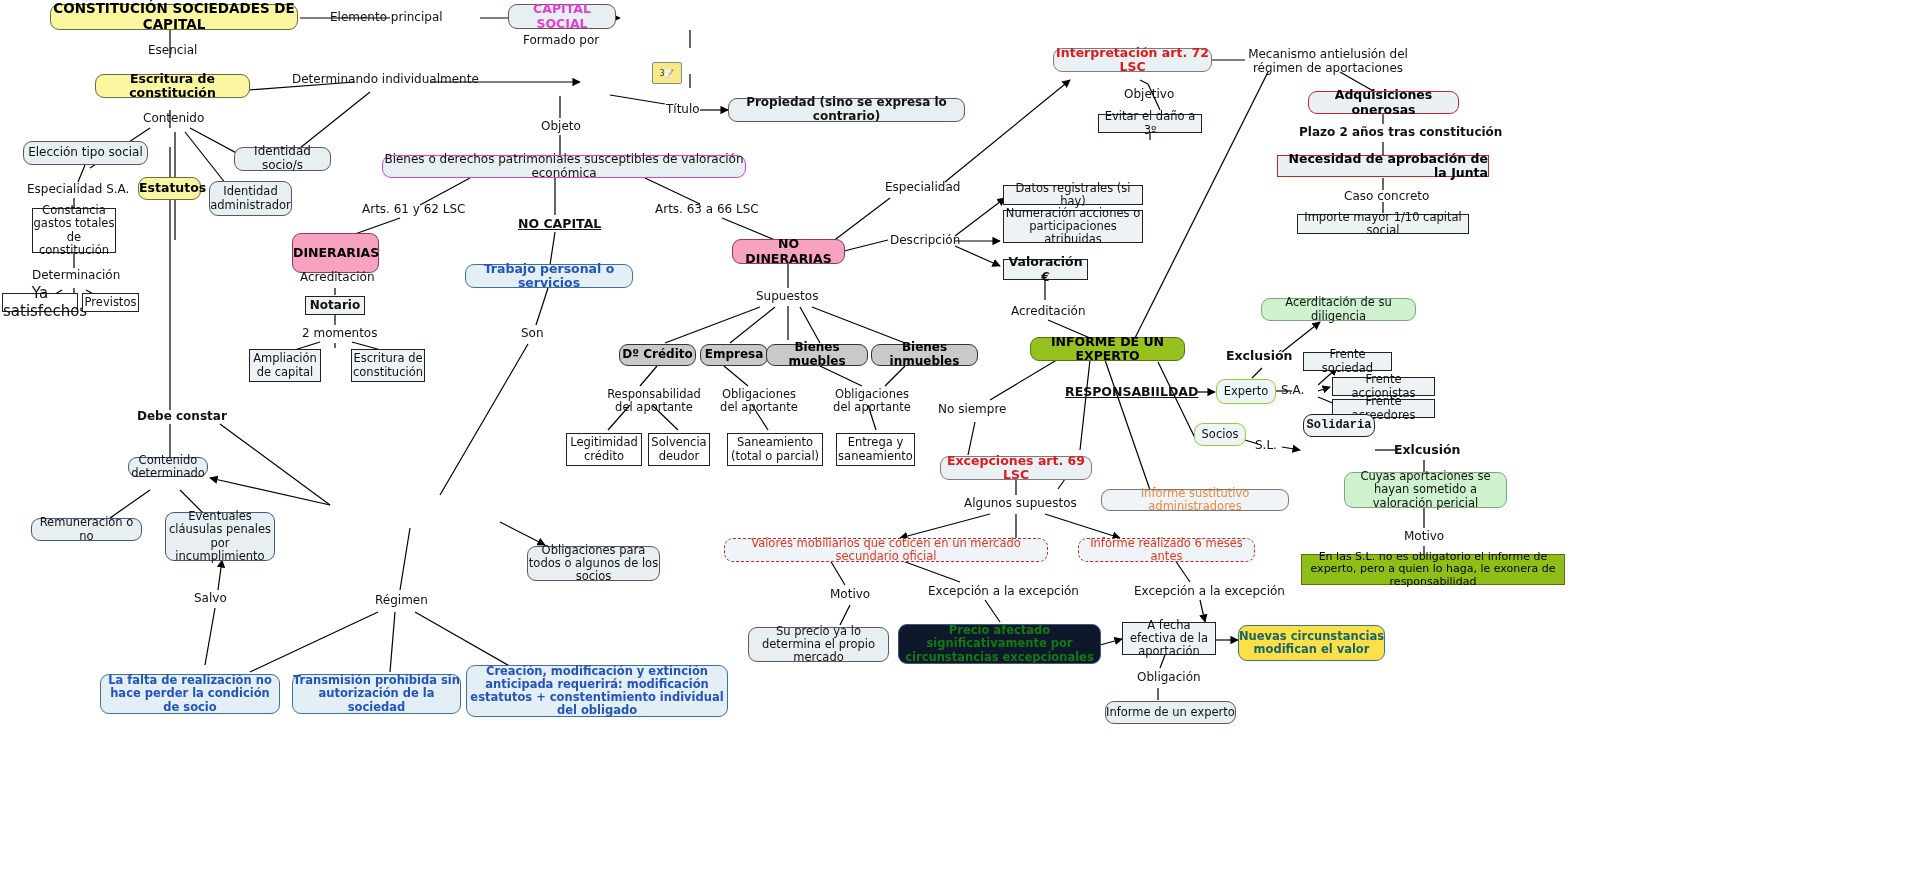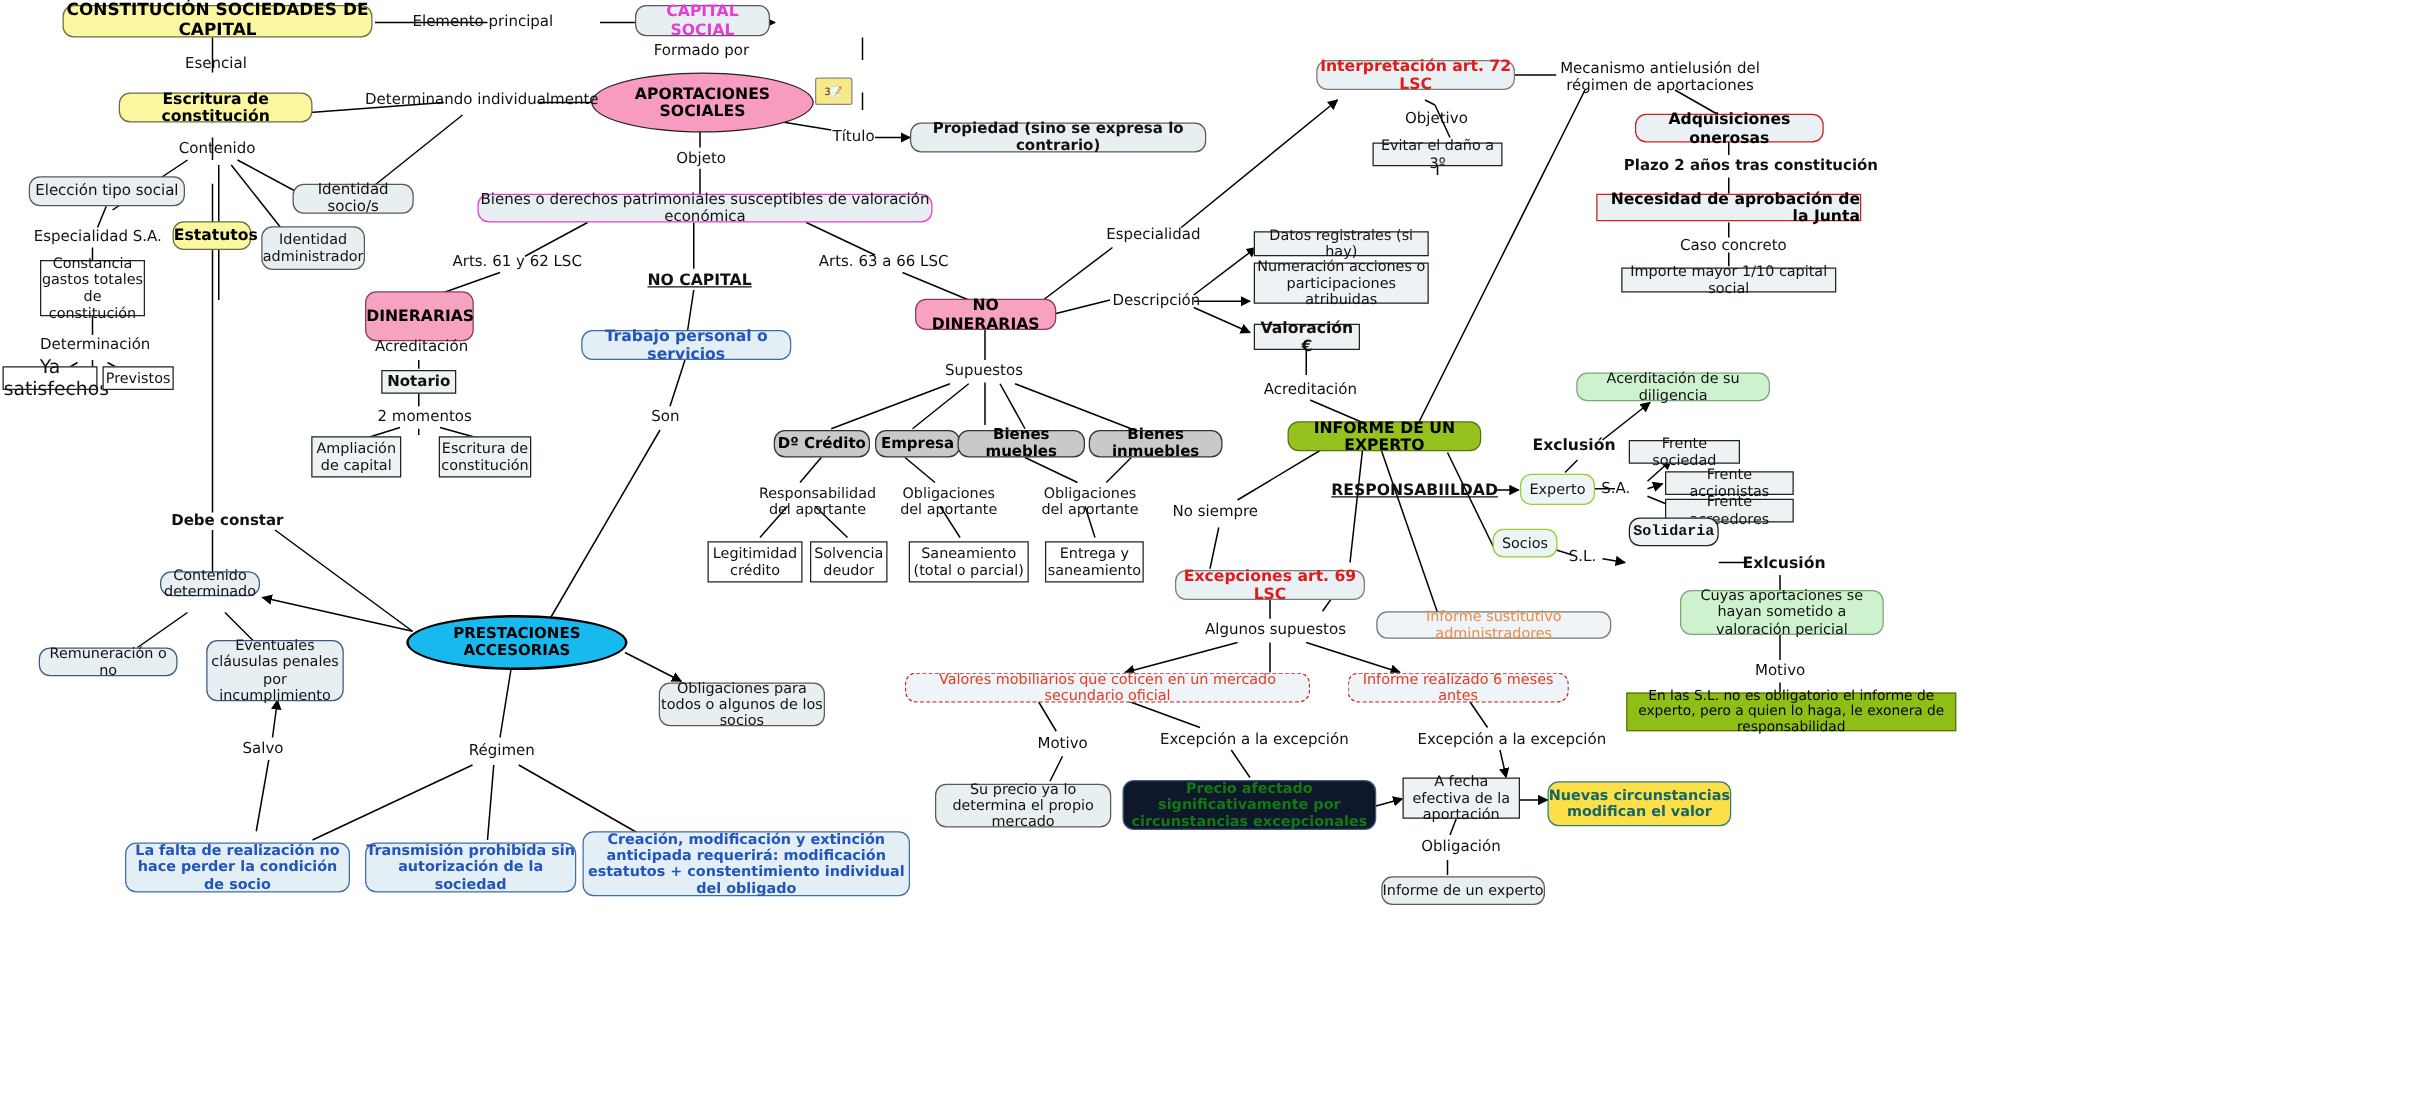--- a/index.html
+++ b/index.html
@@ -227,23 +227,20 @@
   </div>
 
   <div class="node rr lightblue" style="left:508px;top:4px;width:108px;height:25px;font-size:12.5px;color:#e23fd6;font-weight:bold;">
     <span>CAPITAL SOCIAL</span>
   </div>
 
   <div class="node rr yellow" style="left:95px;top:74px;width:155px;height:24px;font-size:12.5px;">
     <span>Escritura de constitución</span>
   </div>
 
-  <div class="node ell pinkell" style="left:473px;top:58px;width:178px;height:48px;font-size:12.5px;">
-    <span>APORTACIONES SOCIALES</span>
-  </div>
 
   <div style="position:absolute;left:652px;top:62px;width:28px;height:20px;background:#f7e98a;border:1px solid #888;border-radius:2px;font-size:8px;color:#333;display:flex;align-items:center;justify-content:center;">
     <span style="font-size:8px;">3📝</span>
   </div>
 
   <div class="node rr lightblue" style="left:728px;top:98px;width:237px;height:24px;font-size:12px;font-weight:bold;">
     <span>Propiedad (sino se expresa lo contrario)</span>
   </div>
 
   <div class="node rr lightblue" style="left:23px;top:141px;width:125px;height:24px;font-size:12px;">
@@ -331,23 +328,20 @@
   </div>
 
   <div class="node sq plain" style="left:836px;top:433px;width:79px;height:33px;font-size:11.5px;">
     <span>Entrega y saneamiento</span>
   </div>
 
   <div class="node rr lightblue-b" style="left:128px;top:457px;width:80px;height:20px;font-size:11.5px;">
     <span>Contenido determinado</span>
   </div>
 
-  <div class="node ell cyan" style="left:325px;top:492px;width:177px;height:44px;font-size:12px;">
-    <span>PRESTACIONES ACCESORIAS</span>
-  </div>
 
   <div class="node rr lightblue-b" style="left:31px;top:518px;width:111px;height:23px;font-size:11.5px;">
     <span>Remuneración o no</span>
   </div>
 
   <div class="node rr lightblue-b" style="left:165px;top:512px;width:110px;height:49px;font-size:11.5px;">
     <span>Eventuales cláusulas penales por incumplimiento</span>
   </div>
 
   <div class="node rr lightblue" style="left:527px;top:546px;width:133px;height:35px;font-size:11.5px;">

